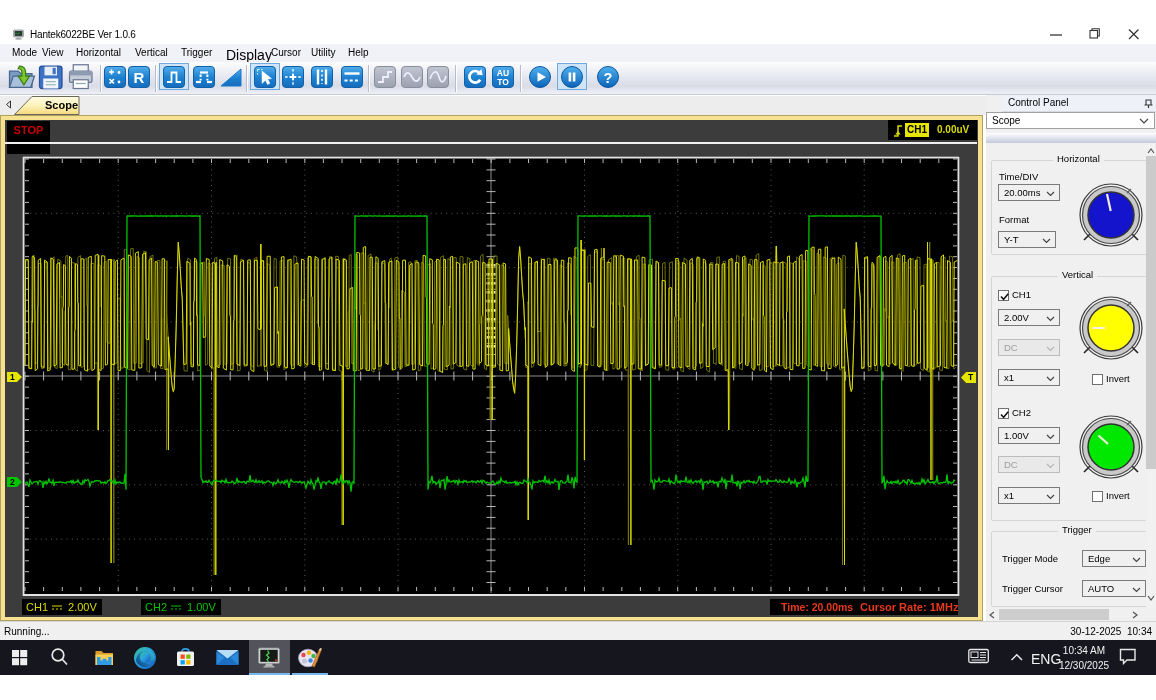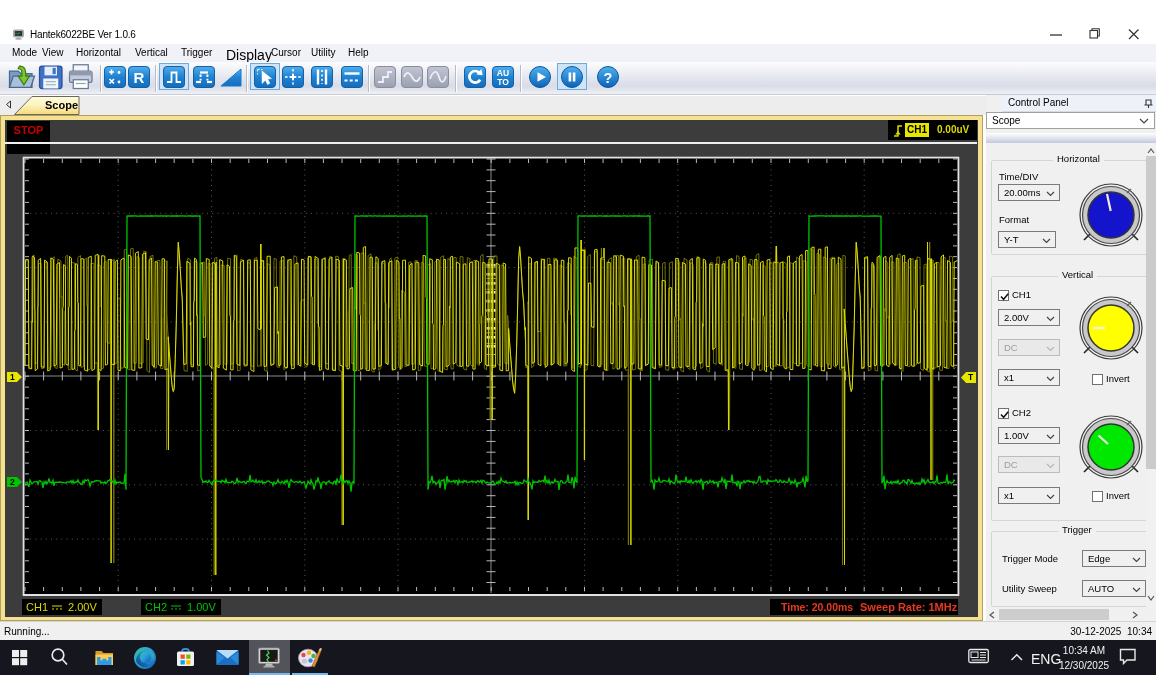--- a/index.html
+++ b/index.html
@@ -516,21 +516,21 @@
       <line x1="9" y1="7" x2="11" y2="7" stroke="#d9d900"></line>
     </svg><span style="margin-left:5px">2.00V</span></div>
 <div class="abs" style="left:141px;top:599px;width:80px;height:16px;background:#000;color:#00c400;font-size:11px;line-height:16px"><span style="margin-left:4px">CH2</span><svg width="12" height="10" style="vertical-align:-1px;margin-left:3px">
       <line x1="1" y1="4" x2="11" y2="4" stroke="#00c400"></line>
       <line x1="1" y1="7" x2="3" y2="7" stroke="#00c400"></line>
       <line x1="5" y1="7" x2="7" y2="7" stroke="#00c400"></line>
       <line x1="9" y1="7" x2="11" y2="7" stroke="#00c400"></line>
     </svg><span style="margin-left:5px">1.00V</span></div>
 <div class="abs" style="left:770px;top:599px;width:188px;height:16px;background:#000"></div>
 <div class="abs" style="left:781px;top:601px;color:#e8391c;font-size:10.5px;font-weight:bold">Time: 20.00ms</div>
-<div class="abs" style="left:860px;top:601px;color:#e8391c;font-size:11px;font-weight:bold">Sweep Rate: 1MHz</div>
+<div class="abs" style="left:860px;top:601px;color:#e8391c;font-size:11px;font-weight:bold">Cursor Rate: 1MHz</div>
 <div class="abs" style="left:986px;top:95px;width:170px;height:526px;background:#f0f0f0">
     <div class="abs" style="left:16px;top:0;width:170px;height:17px;background:#eef1f8;border-bottom:1px solid #d8dbe2">
       <div class="abs" style="left:6px;top:2px;font-size:10px;color:#000">Control Panel</div>
       <svg class="abs" style="left:141px;top:3px" width="24" height="12">
         <path d="M3 2 h5 v5 h-5 Z M5.5 7 v3 M1.5 7 h8" fill="none" stroke="#333" stroke-width="1.1"></path>
         <path d="M16 2 l7 7 M23 2 l-7 7" stroke="#333" stroke-width="1.2"></path>
       </svg>
     </div>
     <div class="abs" style="left:0;top:17px;width:169px;height:17px;background:#fff;border:1px solid #a0a0a0;font-size:10px;color:#000;line-height:16px"><span style="margin-left:5px">Scope</span><svg class="abs" style="right:5px;top:5px" width="10" height="7">
         <path d="M1 1 l4 4 l4 -4" fill="none" stroke="#444" stroke-width="1.2"></path>
@@ -609,21 +609,21 @@
     <line x1="33" y1="33" x2="23.5" y2="24.5" stroke="#f2ecd8" stroke-width="2.2"></line>
   </svg>
 <div class="cb" style="left:1092px;top:491px"></div>
 <div class="lab" style="left:1106px;top:490px">Invert</div>
 <div class="gbox" style="left:991px;top:531px;width:157px;height:76px"></div>
 <div class="glab" style="left:1058px;top:524px">Trigger</div>
 <div class="lab" style="left:1002px;top:553px">Trigger Mode</div>
 <div class="combo" style="left:1082px;top:550px;width:64px;height:17px">Edge<svg style="position:absolute;right:4px;top:6px" width="9" height="6">
       <path d="M1 1 l3.5 3.5 L8 1" fill="none" stroke="#444" stroke-width="1.2"></path>
     </svg></div>
-<div class="lab" style="left:1002px;top:583px">Utility Sweep</div>
+<div class="lab" style="left:1002px;top:583px">Trigger Cursor</div>
 <div class="combo" style="left:1082px;top:580px;width:64px;height:17px">AUTO<svg style="position:absolute;right:4px;top:6px" width="9" height="6">
       <path d="M1 1 l3.5 3.5 L8 1" fill="none" stroke="#444" stroke-width="1.2"></path>
     </svg></div>
 <div class="abs" style="left:1146px;top:143px;width:10px;height:464px;background:#f1f1f1">
     <div class="abs" style="left:0;top:13px;width:10px;height:313px;background:#cbcbcb"></div>
     <svg class="abs" style="left:1px;top:5px" width="8" height="6">
       <path d="M1 5 l3 -4 l3 4" fill="none" stroke="#555" stroke-width="1.2"></path>
     </svg>
     <svg class="abs" style="left:1px;top:452px" width="8" height="6">
       <path d="M1 1 l3 4 l3 -4" fill="none" stroke="#555" stroke-width="1.2"></path>

